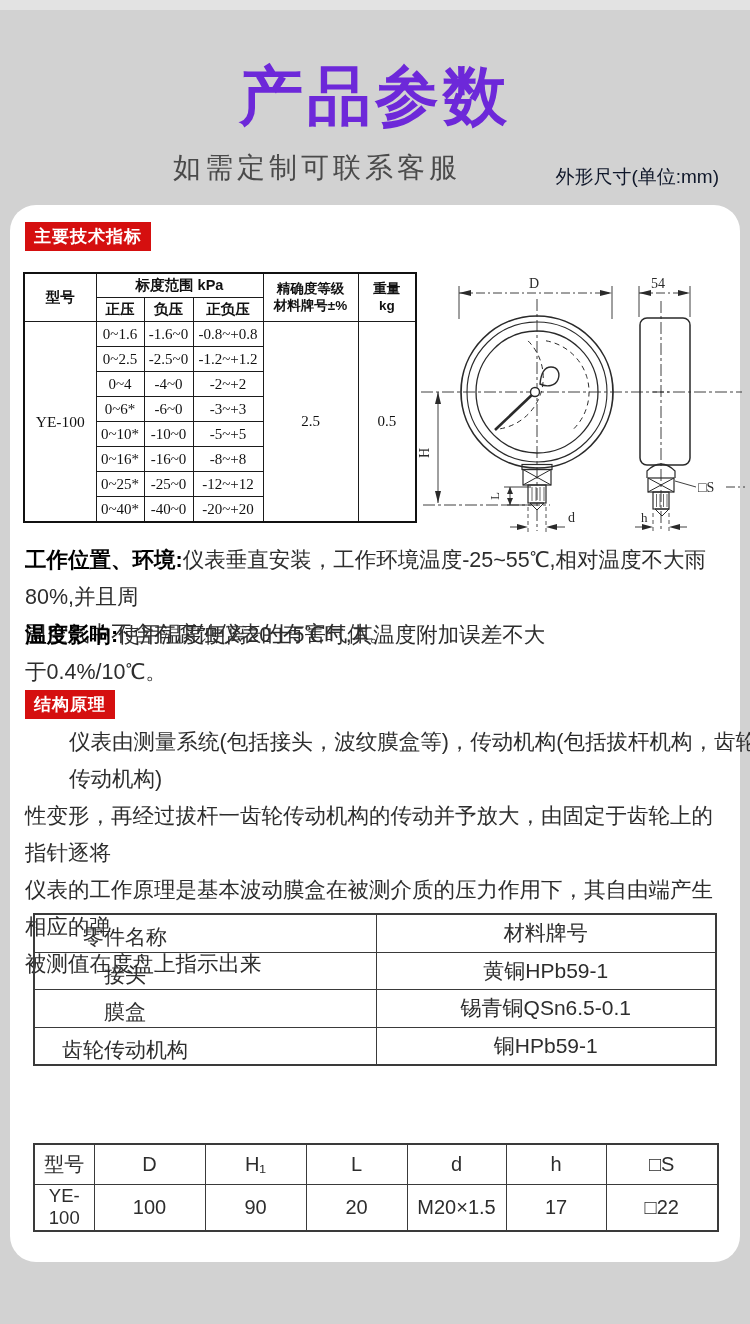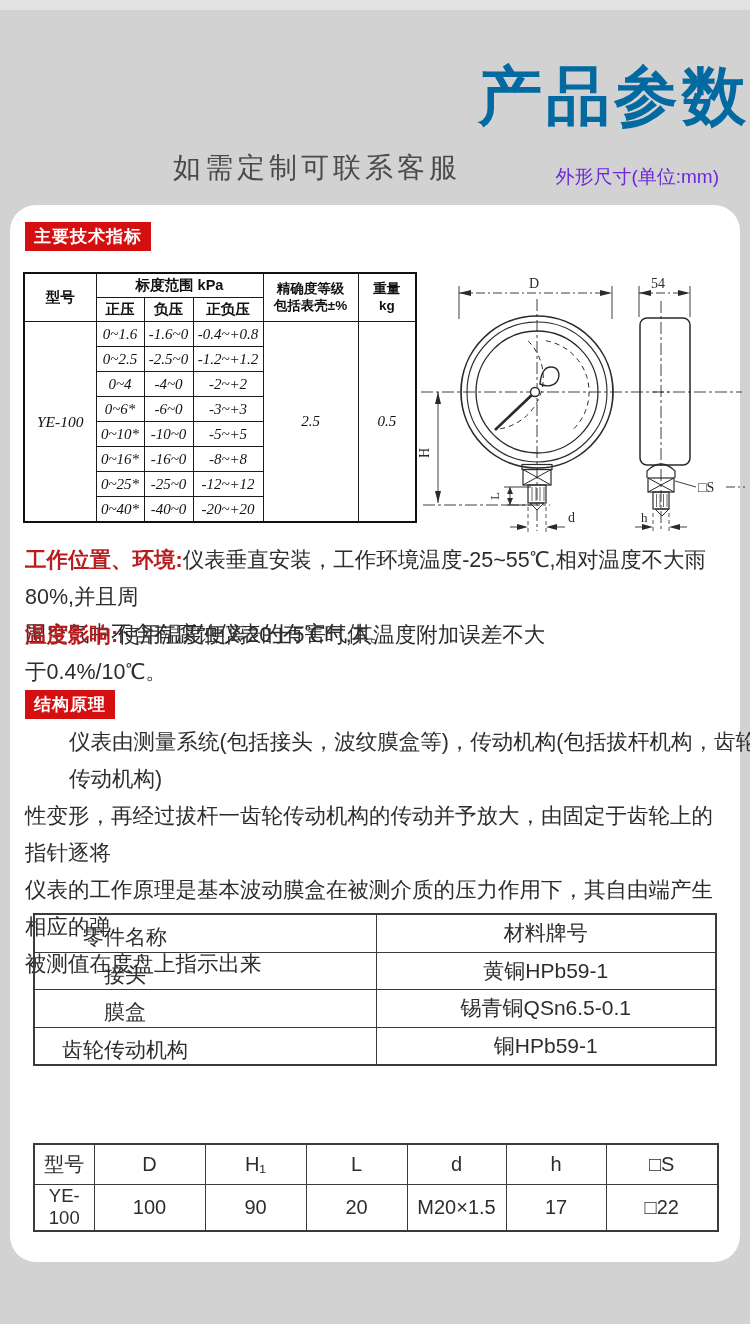--- a/index.html
+++ b/index.html
@@ -1,47 +1,47 @@
 <!DOCTYPE html>
 <html><head>
 <meta charset="utf-8">
 <style>
   html,body{margin:0;padding:0;background:#d2d2d2;}
   .page{position:relative;width:750px;height:1324px;background:#d2d2d2;overflow:hidden;
         font-family:"Liberation Sans",sans-serif;color:#2e2e2e;}
   .topstrip{position:absolute;left:0;top:0;width:750px;height:10px;background:#e3e3e3;}
-  .title{position:absolute;left:0;top:56px;width:750px;text-align:right;
-         font-size:64px;line-height:80px;font-weight:bold;color:#0369a1;letter-spacing:4px;margin:0;}
+  .title{position:absolute;left:0;top:56px;width:750px;text-align:center;
+         font-size:64px;line-height:80px;font-weight:bold;color:#6d28d9;letter-spacing:4px;margin:0;}
   .subtitle{position:absolute;left:0;top:149px;width:634px;text-align:center;
             font-size:28px;color:#4a4a4a;letter-spacing:4px;}
-  .dim-note{position:absolute;top:164px;right:31px;font-size:19px;color:#6d28d9;}
+  .dim-note{position:absolute;top:164px;right:31px;font-size:19px;color:#0f172a;}
   .card{position:absolute;left:10px;top:205px;width:730px;height:1057px;background:#ffffff;border-radius:26px;}
   .badge{position:absolute;background:#d50f0f;color:#ffffff;font-size:17px;font-weight:bold;
          height:29px;line-height:29px;padding:0 9px;letter-spacing:1px;text-align:center;}
   #badge-tech{left:15px;top:17px;}
   #badge-structure{left:15px;top:485px;}
 
   
   table{border-collapse:collapse;}
   .spec{position:absolute;left:13px;top:67px;width:392px;table-layout:fixed;
         font-family:"Liberation Serif",serif;color:#111;}
   .spec th,.spec td{border:1.6px solid #1b1b1b;text-align:center;vertical-align:middle;padding:0;overflow:hidden;}
   .spec{border:2px solid #111;}
   .spec th{font-family:"Liberation Sans",sans-serif;font-weight:bold;font-size:14.5px;height:23px;}
   .spec th .two-line{font-size:13.5px;line-height:1.25;font-weight:bold;}
-  .spec td{font-size:15px;height:24px;font-style:italic;}
+  .spec td{font-size:15px;height:24px;}
   .spec td.model-cell{font-size:15.5px;}
 
   
   .diagram{position:absolute;left:405px;top:58px;}
   .diagram text{font-family:"Liberation Serif",serif;fill:#2a2a2a;}
 
   
   .para{position:absolute;left:15px;width:706px;font-size:21.5px;line-height:37px;color:#2d2d2d;}
-  .para b{color:#b91c1c;}
+  .para b{color:#000000;}
   #para-work{top:337px;}
   #para-temp{top:412px;line-height:36.5px;}
   #para-s1{top:519px;margin-left:44px;}
   #para-s2{top:593px;}
 
   
   .mat{position:absolute;left:23px;top:708px;width:682px;table-layout:fixed;border:2px solid #3a3a3a;}
   .mat td{border:1.5px solid #3a3a3a;height:36.5px;font-size:21px;color:#2d2d2d;padding:0;}
   .mat td.c1 .inner{width:180px;text-align:center;margin-top:8px;}
   .mat td.c2{text-align:center;}
@@ -75,40 +75,40 @@
           <col style="width:95px">
           <col style="width:58px">
         </colgroup>
       <tbody>
         <tr>
           <th rowspan="2">型号</th>
           <th colspan="3">标度范围 kPa</th>
           <th rowspan="2">
             <div class="two-line">
               <div>精确度等级</div>
-              <div>包括表壳±%</div>
+              <div>材料牌号±%</div>
             </div>
           </th>
           <th rowspan="2">
             <div class="two-line">
               <div>重量</div>
               <div>kg</div>
             </div>
           </th>
         </tr>
         <tr>
           <th>正压</th>
           <th>负压</th>
           <th>正负压</th>
         </tr>
       <tr>
             <td rowspan="8" class="model-cell">YE-100</td>
             <td>0~1.6</td>
             <td>-1.6~0</td>
-            <td>-0.4~+0.8</td>
+            <td>-0.8~+0.8</td>
             <td rowspan="8">2.5</td>
             <td rowspan="8">0.5</td>
           </tr>
           <tr>
             <td>0~2.5</td>
             <td>-2.5~0</td>
             <td>-1.2~+1.2</td>
           </tr>
           <tr>
             <td>0~4</td>

